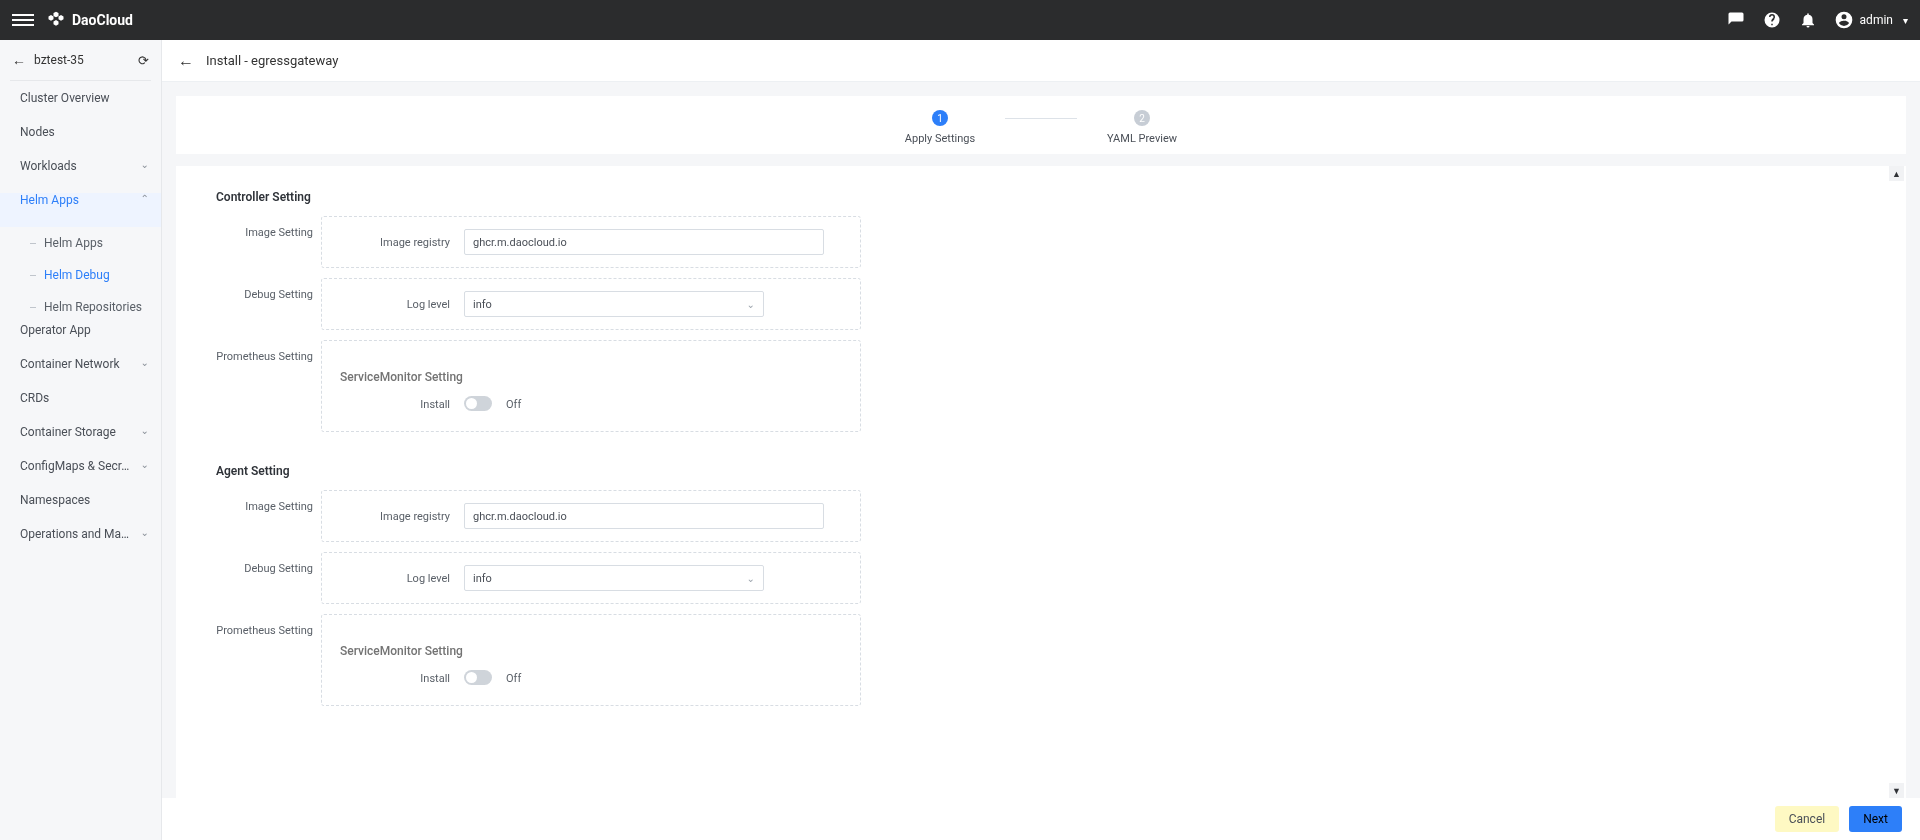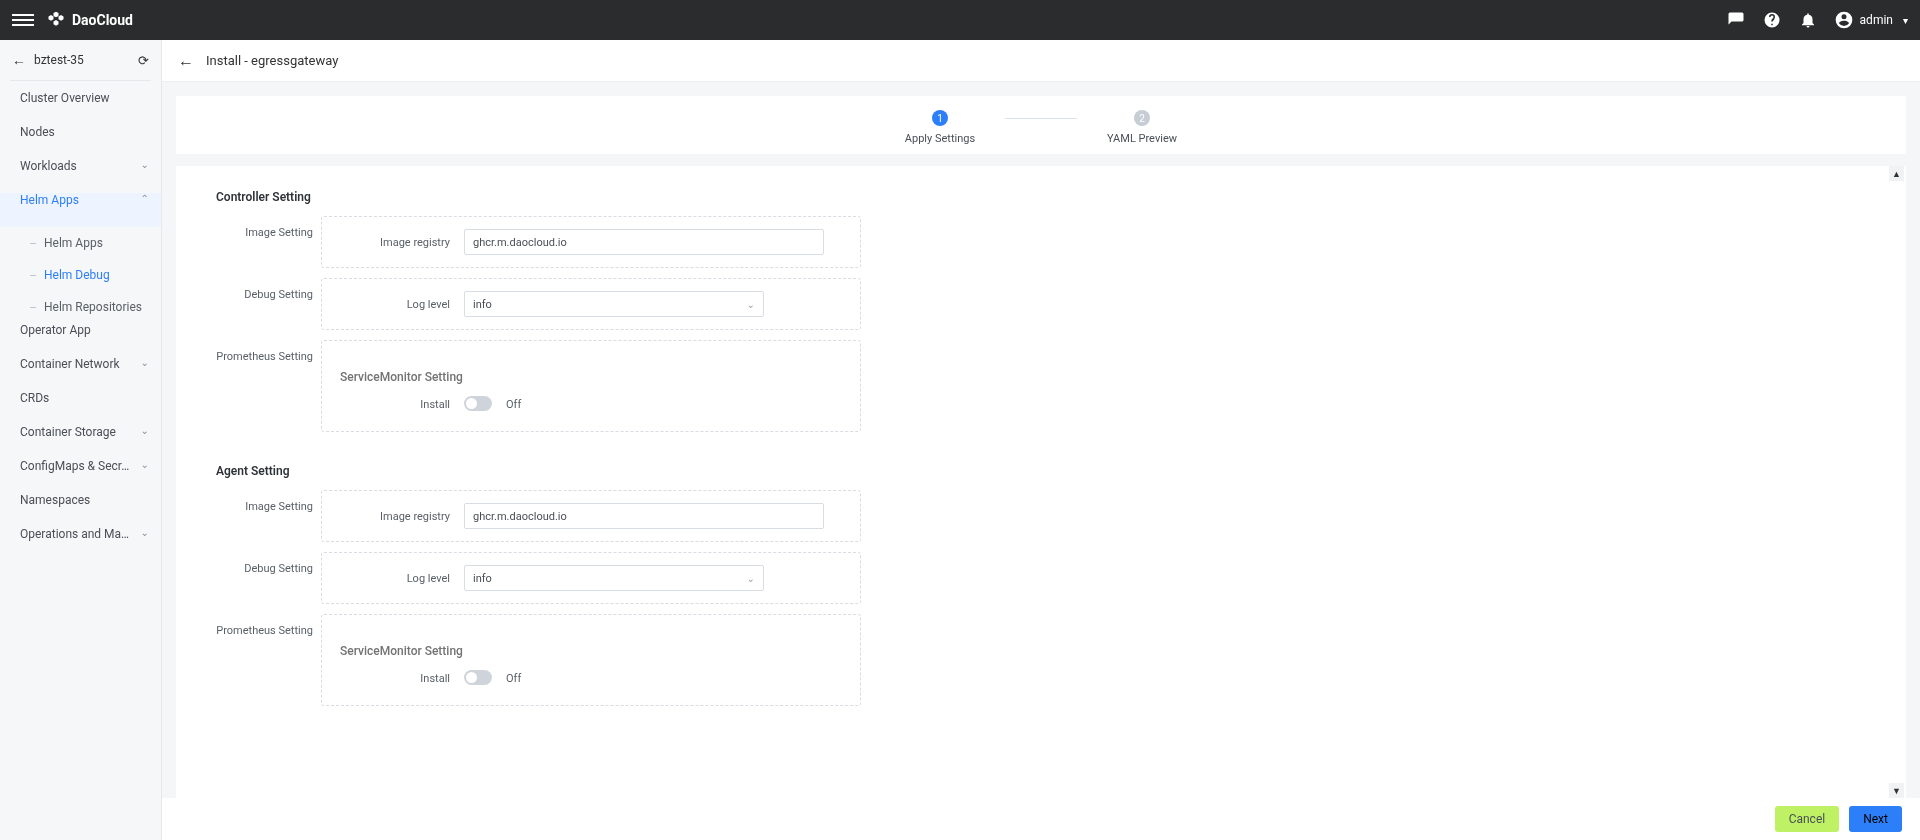--- a/index.html
+++ b/index.html
@@ -74,21 +74,21 @@
 .sub-title{font-size:12px;color:#737373;font-weight:500;margin:13px 0 2px}
 .toggle-row{display:flex;align-items:flex-end;gap:14px}
 .toggle-row .ilab{width:110px;text-align:right;font-size:11px;color:#5a6068}
 .toggle{width:28px;height:15px;border-radius:8px;background:#cfd4da;position:relative;cursor:pointer}
 .toggle::after{content:"";position:absolute;width:11px;height:11px;border-radius:50%;background:#fff;top:2px;left:2px}
 .toggle-label{font-size:11px;color:#5a6068}
 
 
 .footer{height:42px;background:#fff;display:flex;align-items:center;justify-content:flex-end;padding:0 18px;gap:10px}
 .btn{height:26px;padding:0 14px;border-radius:3px;font-size:12px;display:flex;align-items:center;cursor:pointer}
-.btn.secondary{background:#bef264;color:#4a4f57}
+.btn.secondary{background:#fef9c3;color:#4a4f57}
 .btn.primary{background:#2d7ff9;color:#000000}
 </style>
 </head>
 <body>
 
 <div class="topbar">
   <div class="menu-btn">
       <span></span>
       <span></span>
       <span></span>

